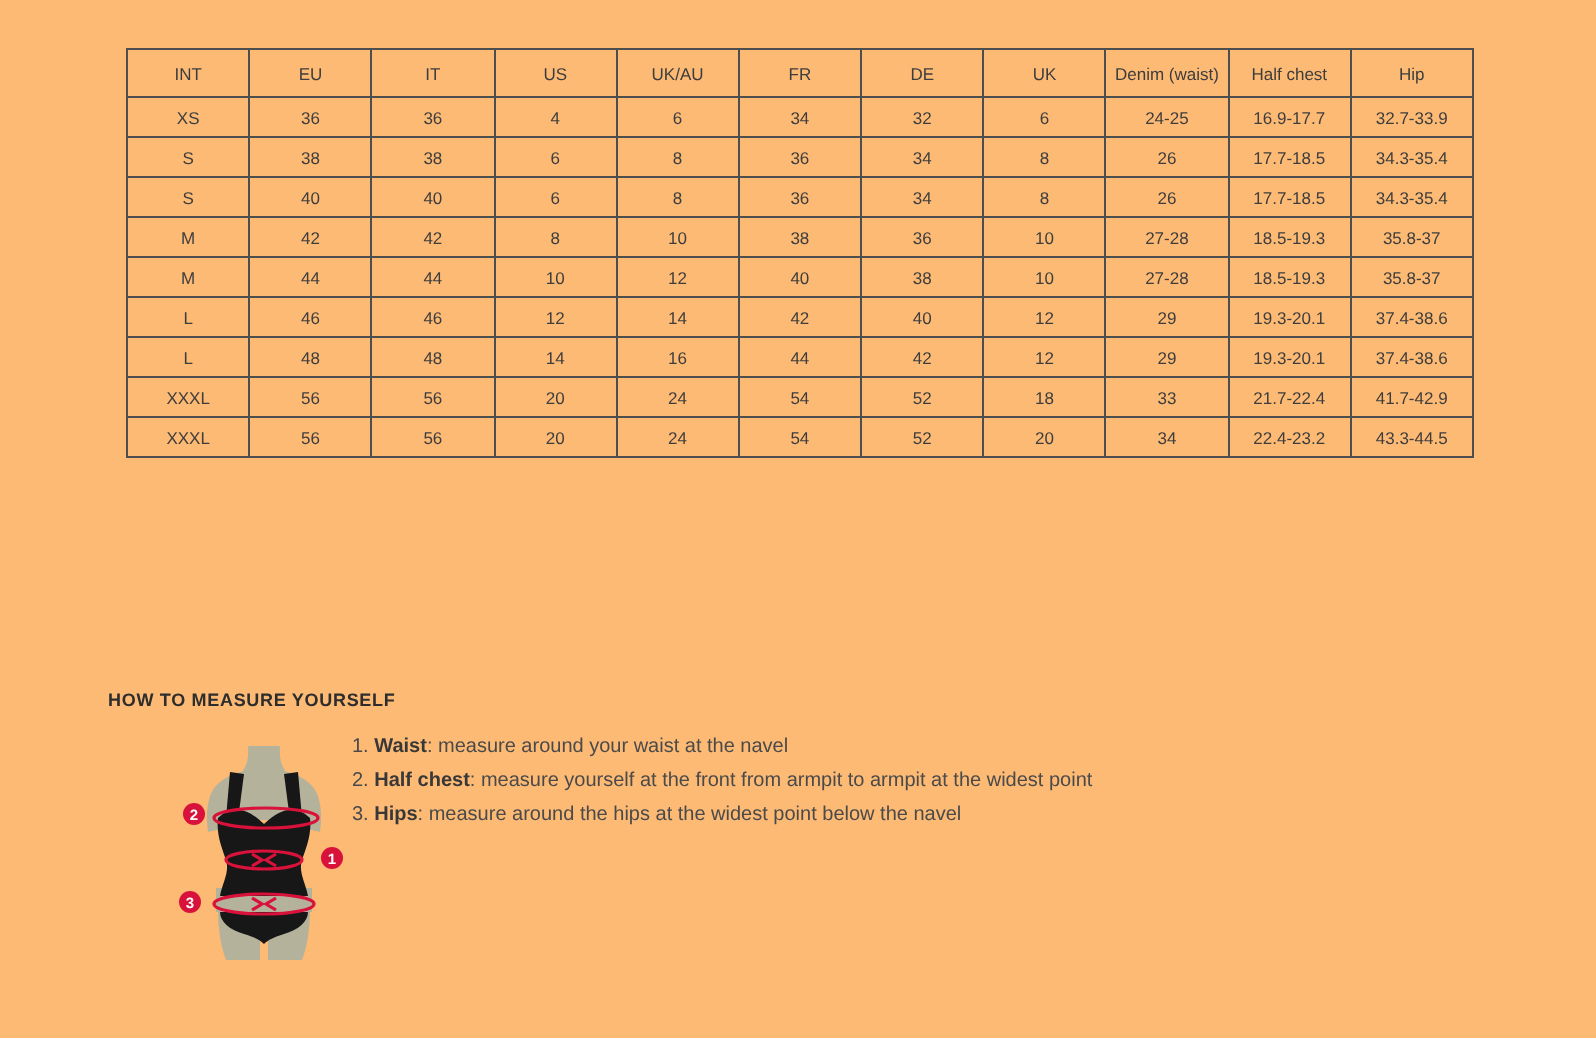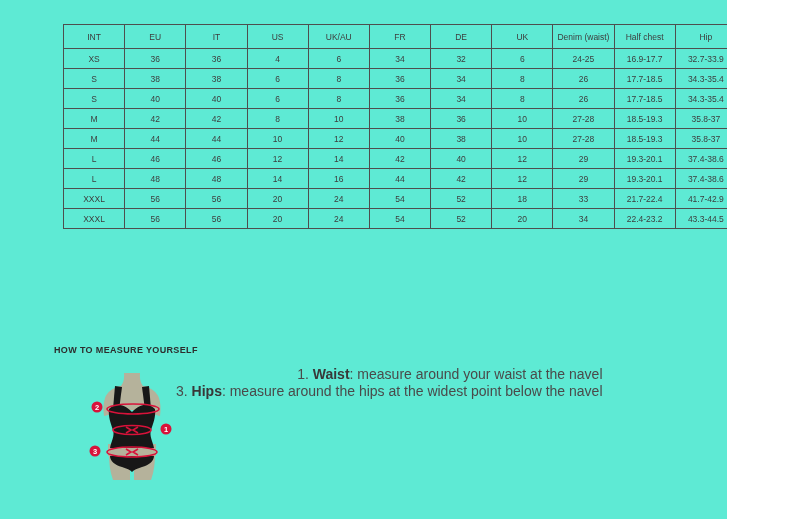--- a/index.html
+++ b/index.html
@@ -1,21 +1,21 @@
 <!DOCTYPE html>
 <html><head>
 <meta charset="utf-8">
 <style>
   * { box-sizing: border-box; }
   html, body { margin: 0; padding: 0; background: #ffffff; }
   .page {
     position: relative;
-    width: 727px;
+    width: 798px;
     height: 519px;
-    background: #5eead4;
+    background: #fdba74;
     font-family: "Liberation Sans", sans-serif;
     overflow: hidden;
   }
   .size-table {
     position: absolute;
     left: 63px;
     top: 24px;
     width: 674px;
     border-collapse: collapse;
     table-layout: fixed;
@@ -51,26 +51,25 @@
   }
   .steps {
     position: absolute;
     left: 176px;
     top: 369px;
     margin: 0;
     padding: 0;
     list-style: none;
   }
   .steps li {
-    font-size: 14px;
+    font-size: 10px;
     line-height: 10px;
     color: #4a4a4a;
     margin-bottom: 7px;
     white-space: nowrap;
-    text-align: right;
   }
   .steps b { color: #383838; font-weight: 700; }
   .badge-num {
     font-size: 7.5px;
     font-weight: 700;
     font-family: "Liberation Sans", sans-serif;
   }
 </style>
 </head>
 <body>
@@ -251,16 +250,17 @@
         <circle cx="82" cy="57" r="5.5" fill="#d8123a"></circle>
         <text class="badge-num" x="82" y="59.8" text-anchor="middle" fill="#ffffff">1</text>
         <circle cx="11" cy="79" r="5.5" fill="#d8123a"></circle>
         <text class="badge-num" x="11" y="81.8" text-anchor="middle" fill="#ffffff">3</text>
       </g>
     </svg>
   </div>
 
   <ol class="steps">
       <li><span>1. </span><b>Waist</b><span>: measure around your waist at the navel</span></li>
+      <li><span>2. </span><b>Half chest</b><span>: measure yourself at the front from armpit to armpit at the widest point</span></li>
       <li><span>3. </span><b>Hips</b><span>: measure around the hips at the widest point below the navel</span></li>
     </ol>
 
 </div>
 
 </body></html>

